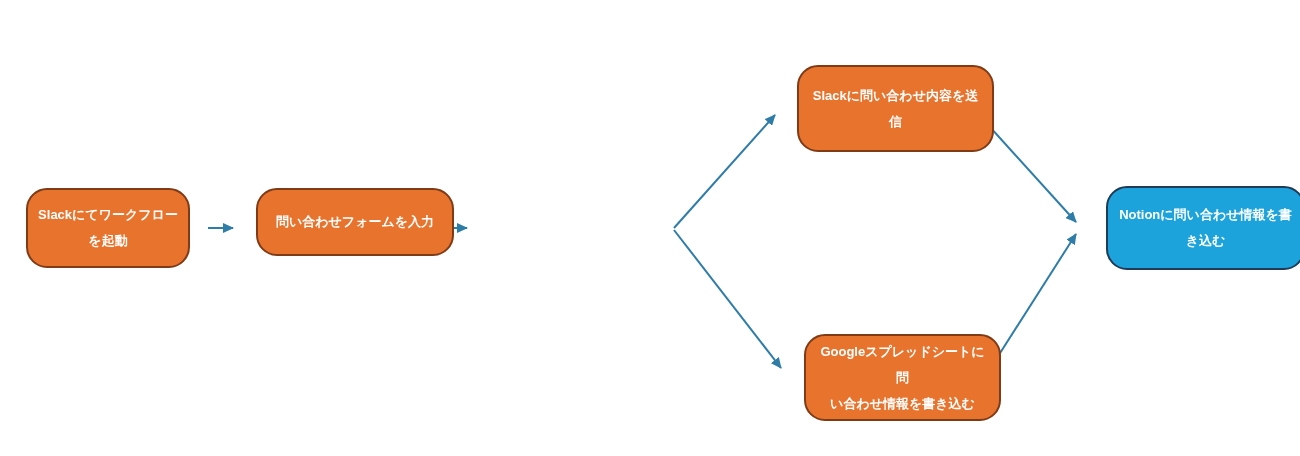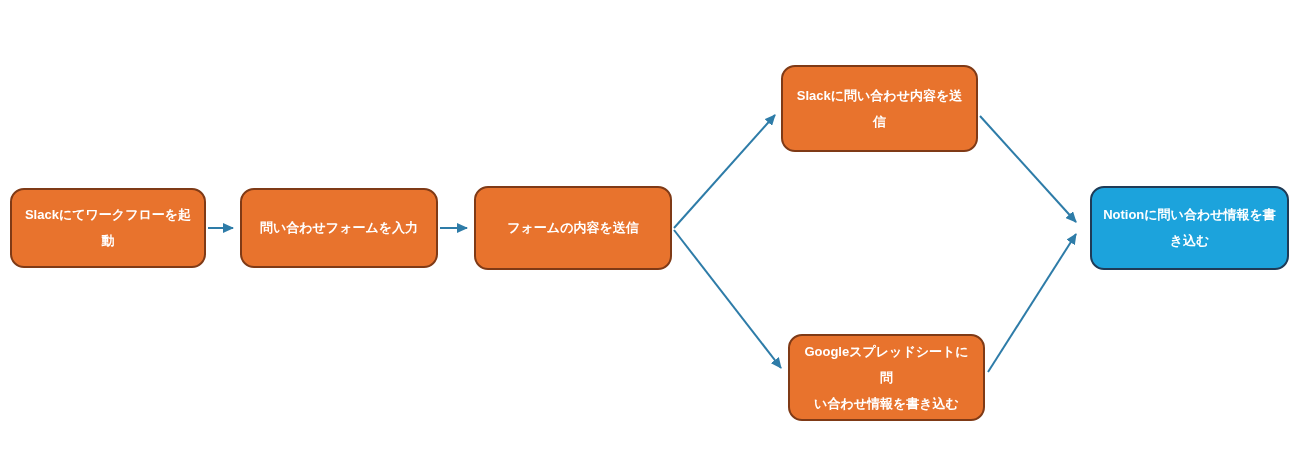--- a/index.html
+++ b/index.html
@@ -13,43 +13,44 @@
   }
   .connector-layer {
     position: absolute;
     left: 0; top: 0;
     width: 1300px; height: 456px;
     pointer-events: none;
   }
   .node {
     position: absolute;
     box-sizing: border-box;
-    border-radius: 14px;
+    border-radius: 21px;
     border: 2px solid;
     display: flex;
     align-items: center;
     justify-content: center;
     text-align: center;
     color: var(--text, #ffffff);
     font-weight: bold;
     font-size: 13px;
     line-height: 26px;
     padding: 6px 10px;
+    margin-left: 16px;
   }
   .node span { white-space: pre-line; }
   .node.orange {
     background: var(--orange-fill, #E8732D);
     border-color: var(--orange-border, #7F3A16);
   }
   .node.blue {
     background: var(--blue-fill, #1CA3DC);
     border-color: var(--blue-border, #1F3B57);
   }
-  #n1 { left: 10px;   top: 188px; width: 196px; height: 80px; }
-  #n2 { left: 240px;  top: 188px; width: 198px; height: 80px; }
+  #n1 { left: 10px;   top: 188px; width: 164px; height: 80px; }
+  #n2 { left: 240px;  top: 188px; width: 198px; height: 68px; }
   #n3 { left: 474px;  top: 186px; width: 198px; height: 84px; }
   #n4 { left: 781px;  top: 65px;  width: 197px; height: 87px; }
   #n5 { left: 788px;  top: 334px; width: 197px; height: 87px; text-align: center; }
   #n6 { left: 1090px; top: 186px; width: 199px; height: 84px; }
   .edge { stroke: var(--arrow, #2E7CA8); stroke-width: 2; }
   .arrowhead { fill: var(--arrow, #2E7CA8); }
 </style>
 </head>
 <body>
 
@@ -70,23 +71,20 @@
   </svg>
 
   <div class="node orange" id="n1">
     <span>Slackにてワークフローを起動</span>
   </div>
 
   <div class="node orange" id="n2">
     <span>問い合わせフォームを入力</span>
   </div>
 
-  <div class="node orange" id="n3">
-    <span>フォームの内容を送信</span>
-  </div>
 
   <div class="node orange" id="n4">
     <span>Slackに問い合わせ内容を送信</span>
   </div>
 
   <div class="node orange" id="n5">
     <span>Googleスプレッドシートに問
 い合わせ情報を書き込む</span>
   </div>
 

